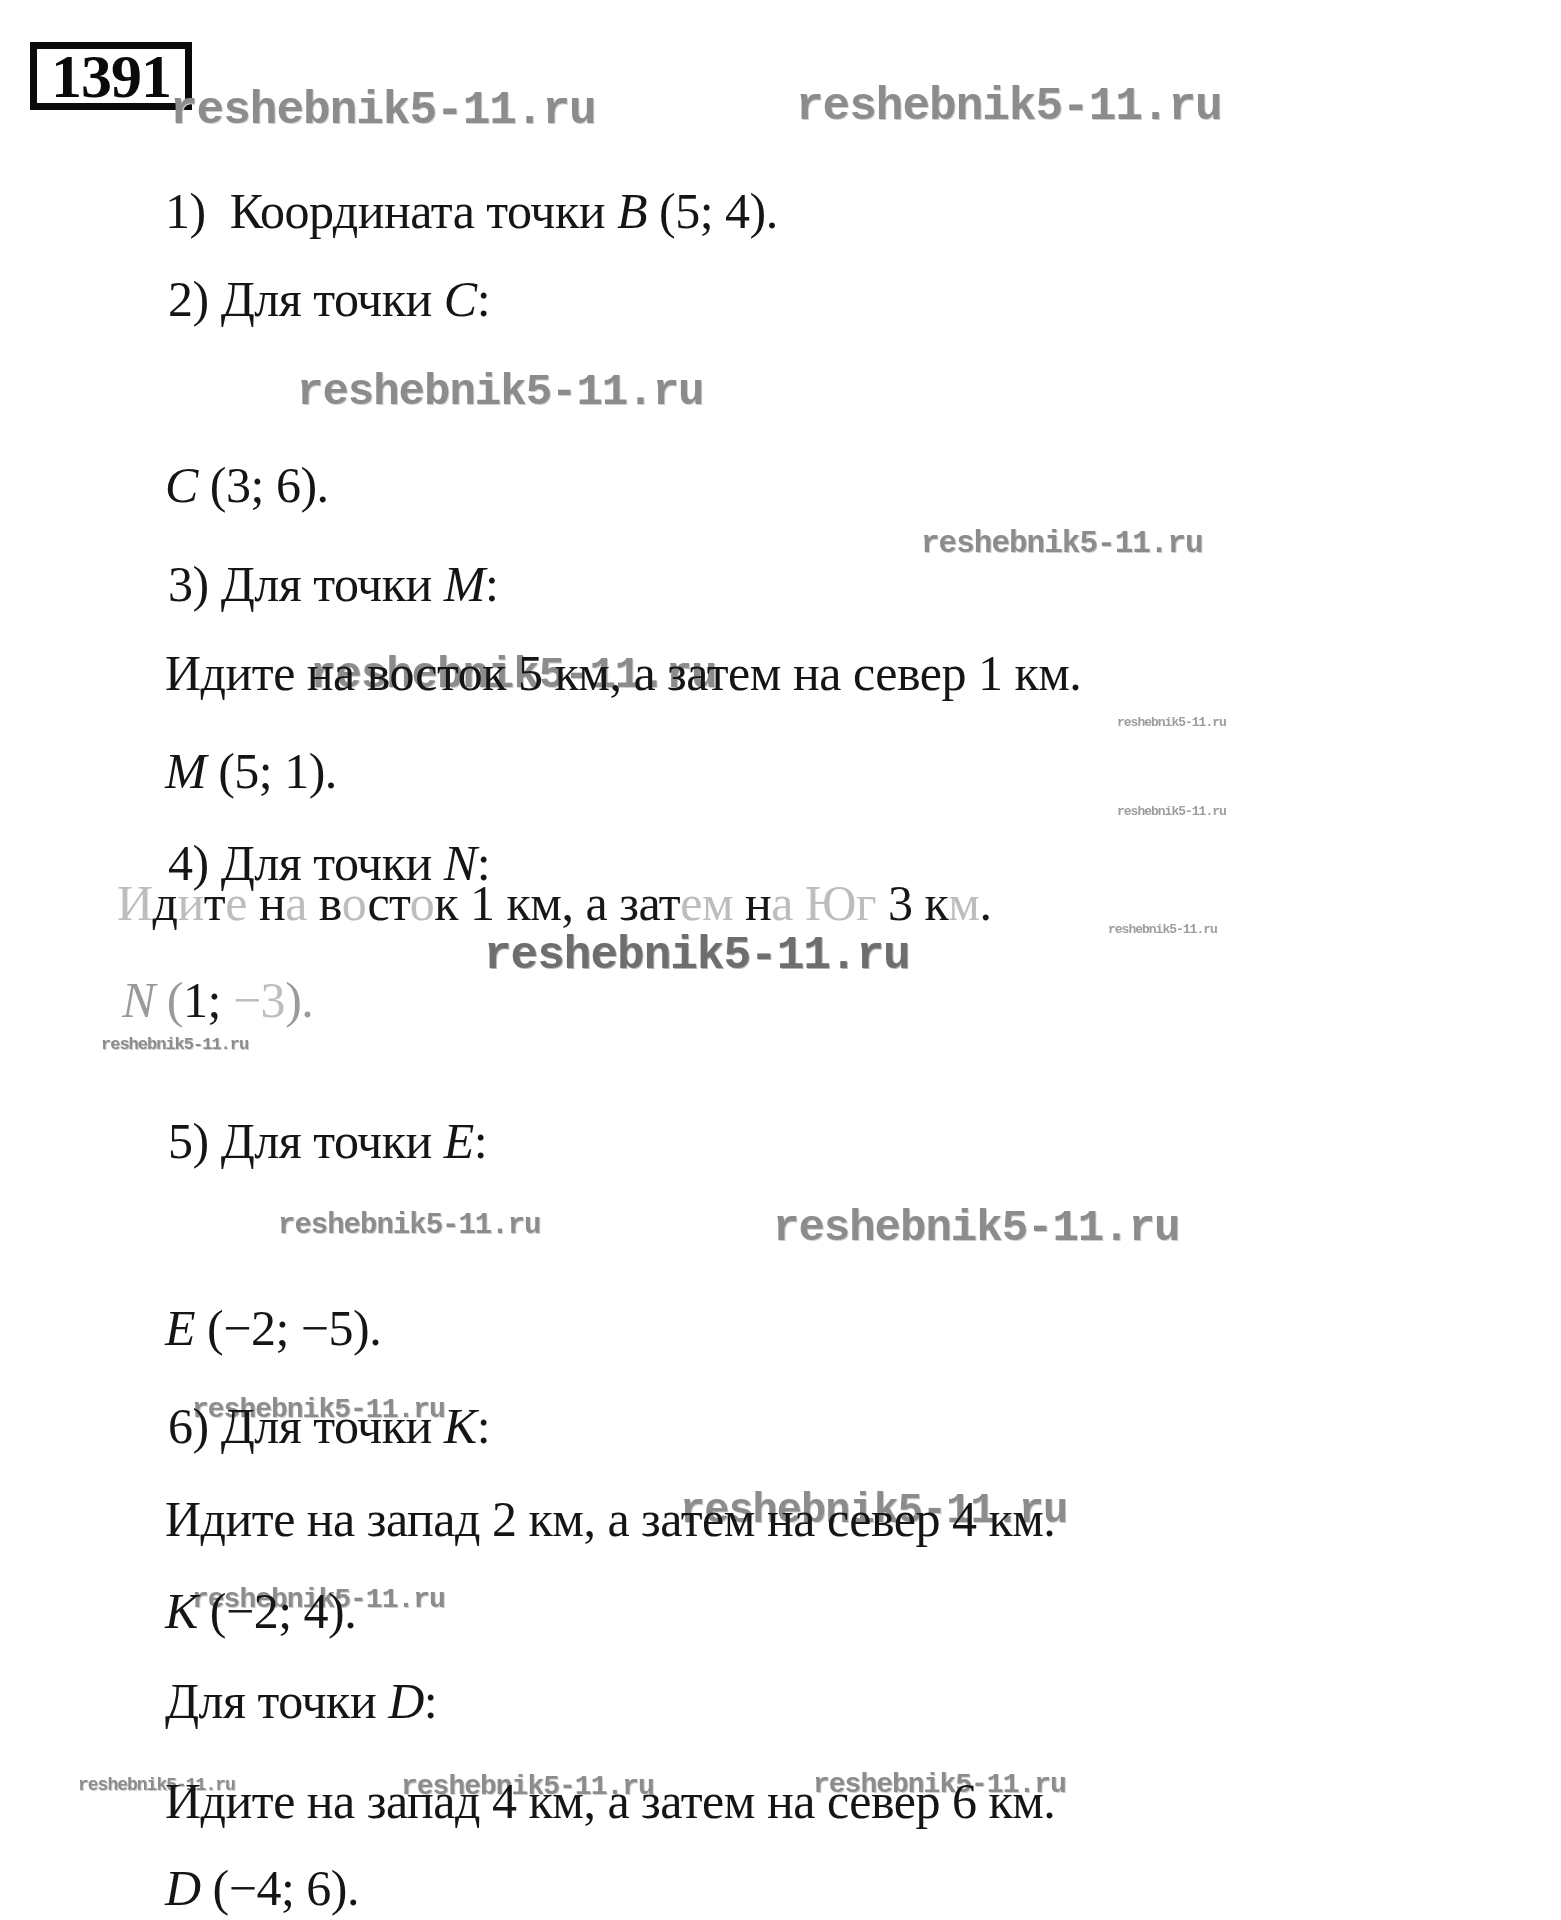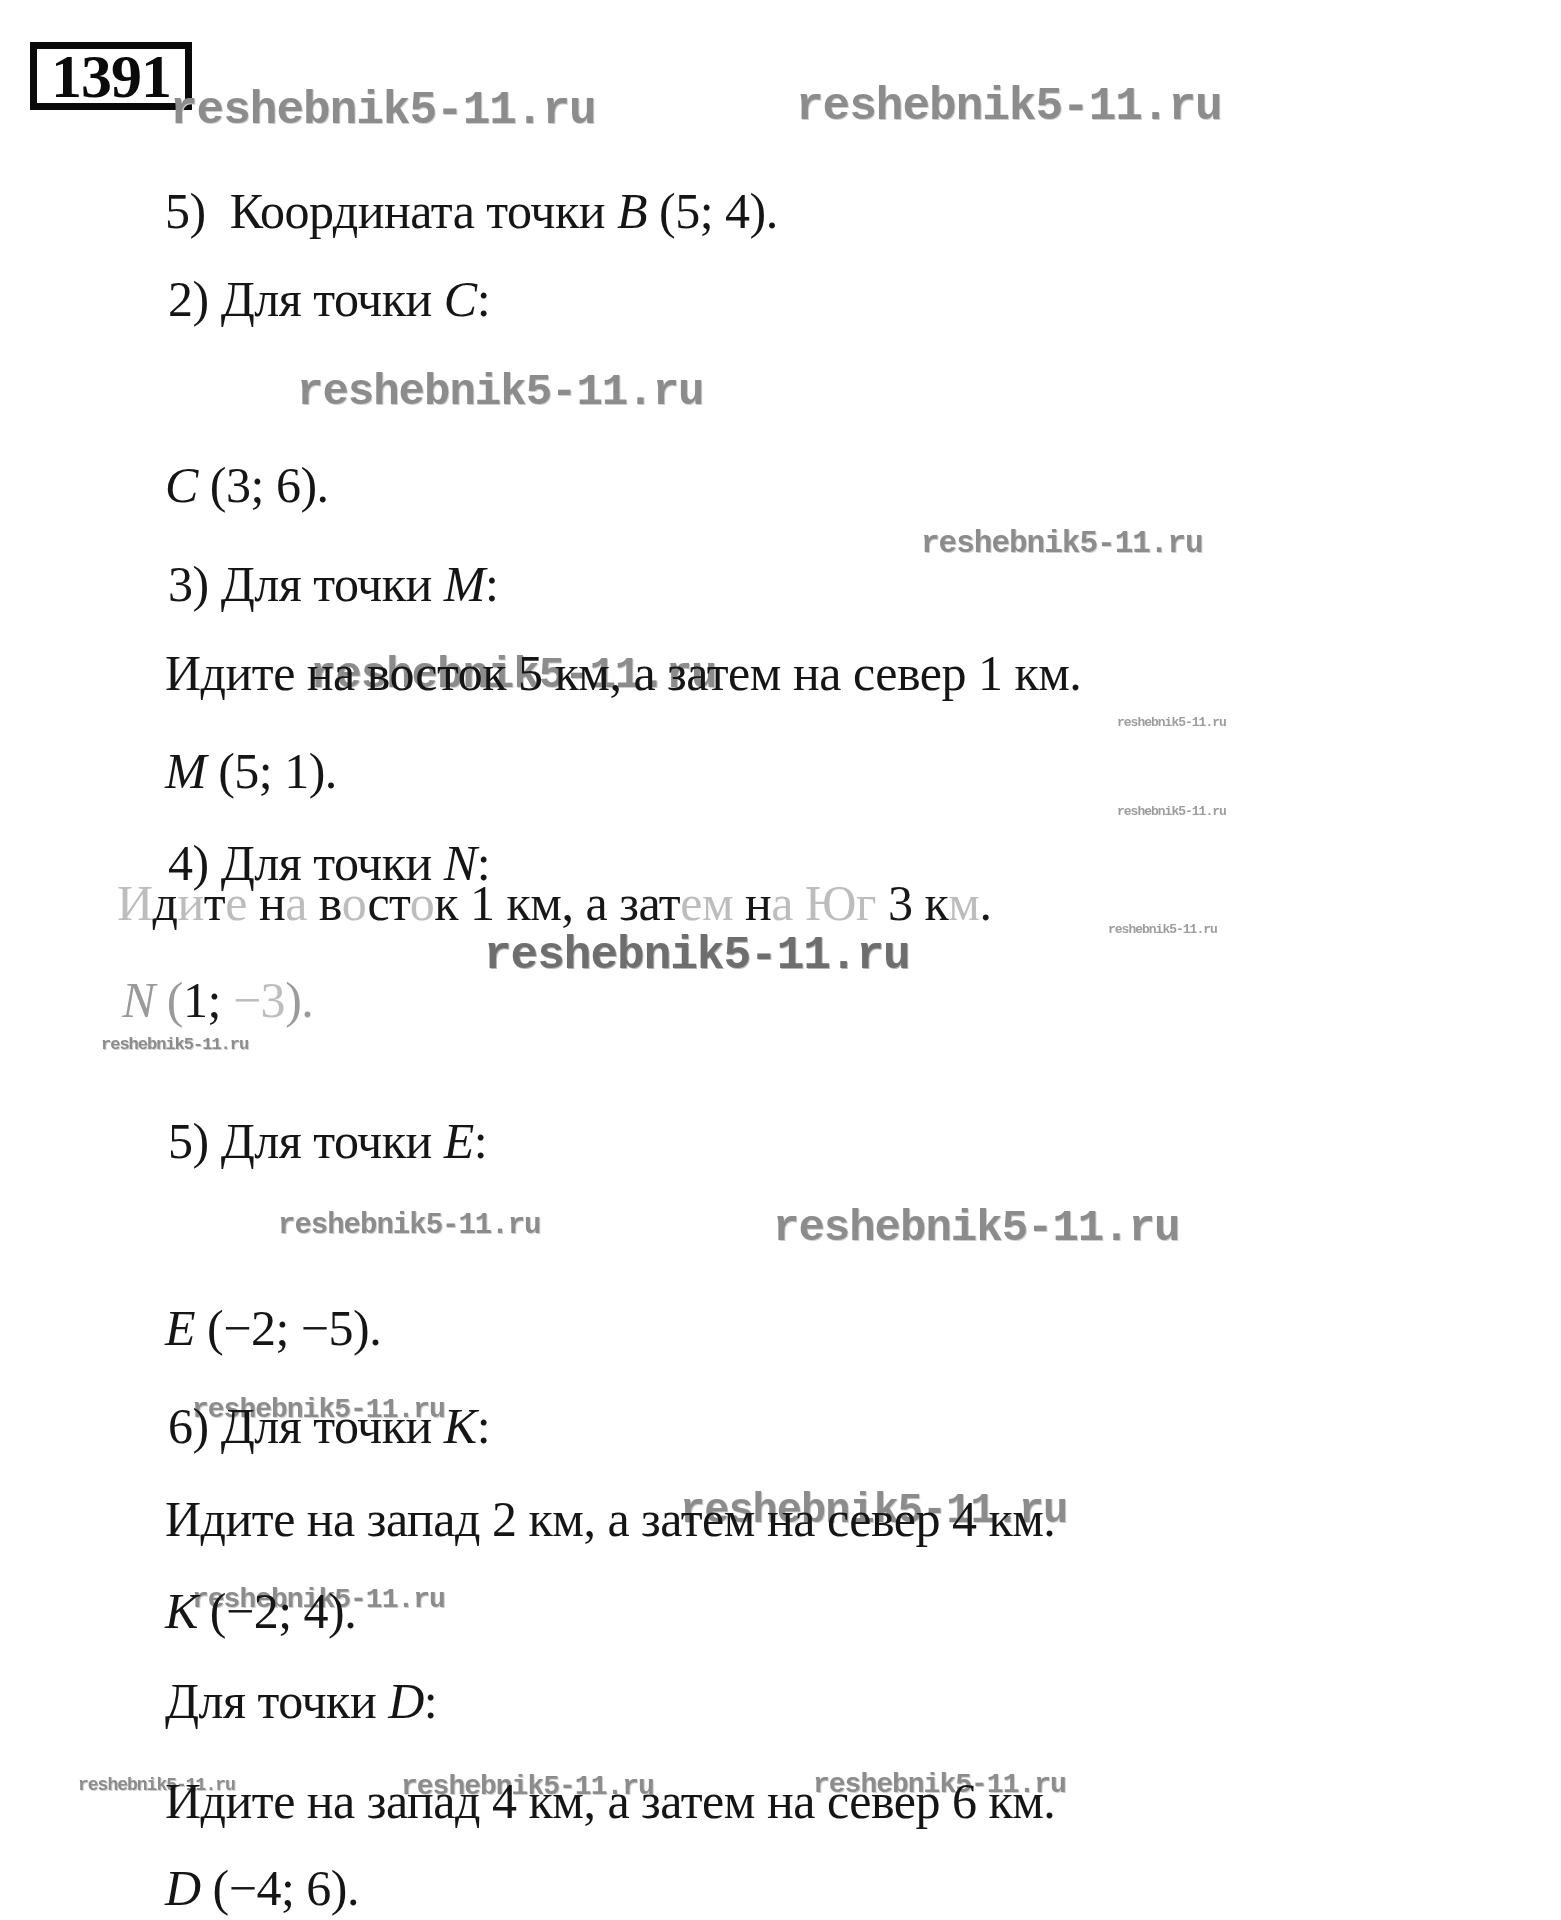--- a/index.html
+++ b/index.html
@@ -74,21 +74,21 @@
   <div class="wm" style="left:278px;top:1211px;font-size:29px;">reshebnik5-11.ru</div>
   <div class="wm" style="left:773px;top:1206px;font-size:44px;">reshebnik5-11.ru</div>
   <div class="wm" style="left:192px;top:1396px;font-size:28px;">reshebnik5-11.ru</div>
   <div class="wm" style="left:680px;top:1490px;font-size:42px;">reshebnik5-11.ru</div>
   <div class="wm" style="left:192px;top:1586px;font-size:28px;">reshebnik5-11.ru</div>
   <div class="wm" style="left:78px;top:1776px;font-size:18px;">reshebnik5-11.ru</div>
   <div class="wm" style="left:401px;top:1773px;font-size:28px;">reshebnik5-11.ru</div>
   <div class="wm" style="left:813px;top:1771px;font-size:28px;">reshebnik5-11.ru</div>
 
   <div class="line" style="left:117px;top:136px;">
-    <span>5)  Координата точки </span><span class="var">B</span><span> (5; 4).</span>
+    <span>1)  Координата точки </span><span class="var">B</span><span> (5; 4).</span>
   </div>
 
   <div class="line" style="left:120px;top:224px;">
     <span>2) Для точки </span><span class="var">C</span><span>:</span>
   </div>
 
 
   <div class="line" style="left:117px;top:410px;">
     <span class="var">C</span><span> (3; 6).</span>
   </div>

